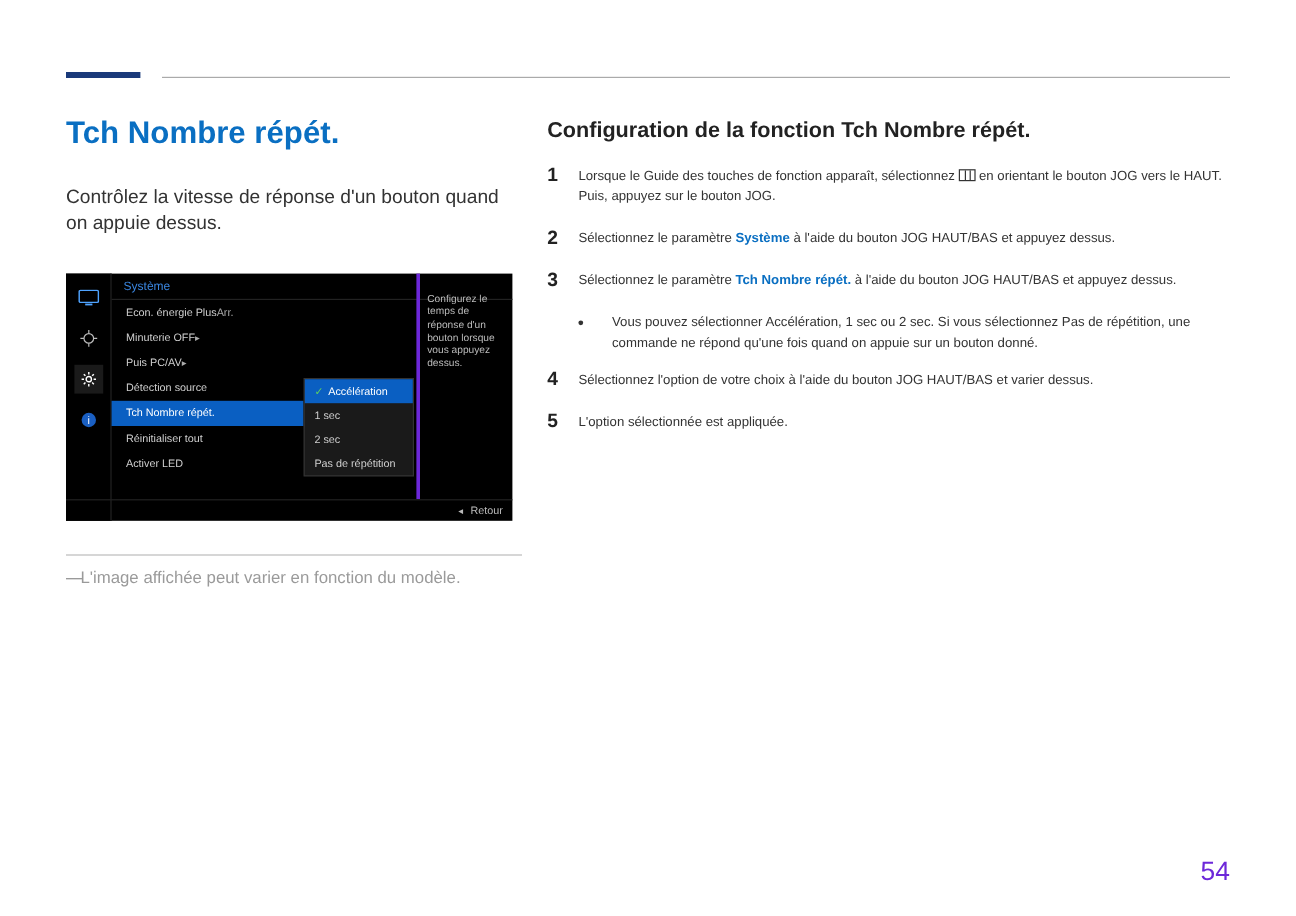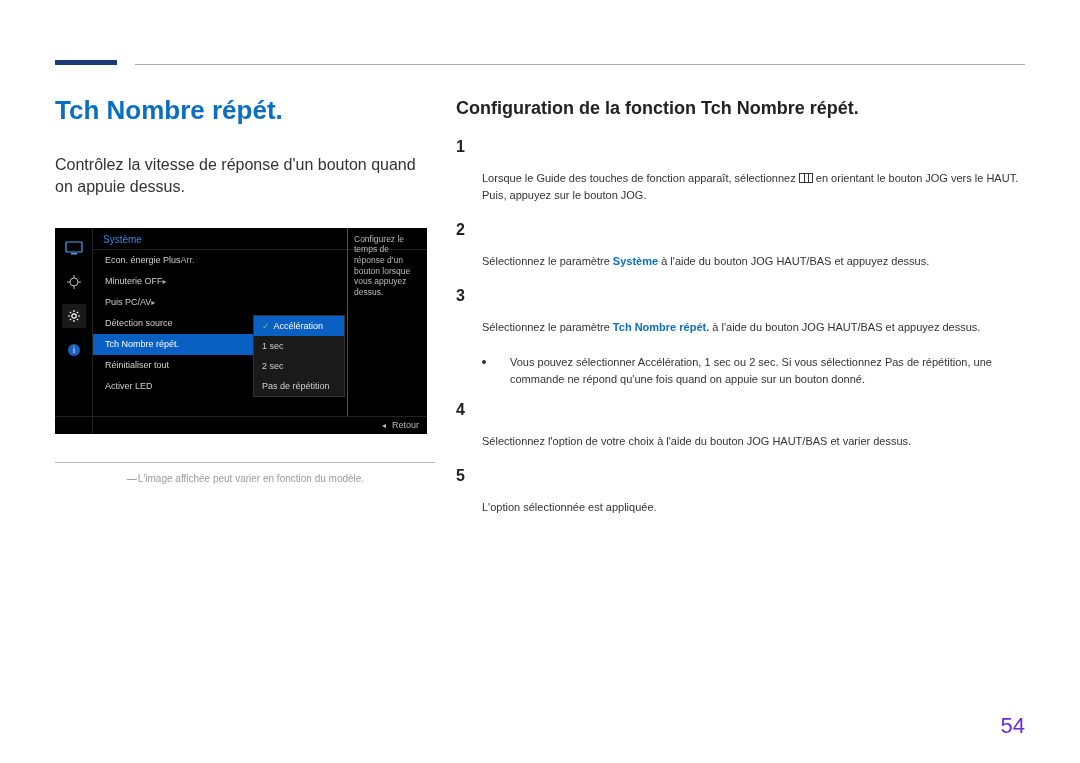--- a/index.html
+++ b/index.html
@@ -127,25 +127,25 @@
   }
   .osd-submenu-item.selected {
     background: #0a5fc2;
     color: #fff;
   }
   .check { color: #5fd25f; font-size: 9px; }
   .osd-desc {
     position: absolute;
     right: 0; top: 0;
     width: 80px;
-    padding: 6px 6px;
+    padding: 16px 6px;
     font-size: 8.5px;
     color: #bbb;
     line-height: 1.25;
-    border-left: 1px solid #6d28d9;
+    border-left: 3px solid #6d28d9;
     height: 100%;
   }
   .osd-footer {
     position: absolute;
     bottom: 0; left: 0; right: 0;
     height: 18px;
     border-top: 1px solid #222;
     display: flex;
     justify-content: flex-end;
     align-items: center;
@@ -154,24 +154,23 @@
     font-size: 9px;
     color: #bbb;
   }
   .left-hr {
     margin-top: 28px;
     border: none;
     border-top: 1px solid #bbb;
     width: 100%;
   }
   .footnote {
-    font-size: 10px;
+    font-size: 14px;
     color: #9a9a9a;
     margin-top: 10px;
-    text-align: center;
   }
   .footnote .dash { color: #888; display: inline-block; width: 12px; }
   .h2 {
     font-size: 18px;
     font-weight: 700;
     color: #222;
     margin-bottom: 20px;
   }
   .steps { }
   .step {
@@ -185,21 +184,20 @@
     color: #222;
     width: 14px;
     flex-shrink: 0;
     line-height: 1;
   }
   .step-body {
     font-size: 11px;
     color: #333;
     line-height: 1.55;
     flex: 1;
-    margin-top: 31px;
   }
   .step-body .hl-blue { color: #0a6fc2; font-weight: 600; }
   .sub-bullet {
     display: flex;
     gap: 24px;
     margin: 2px 0 14px 26px;
   }
   .sub-bullet .dot {
     width: 4px; height: 4px; background: #333; border-radius: 50%;
     margin-top: 6px; flex-shrink: 0;

